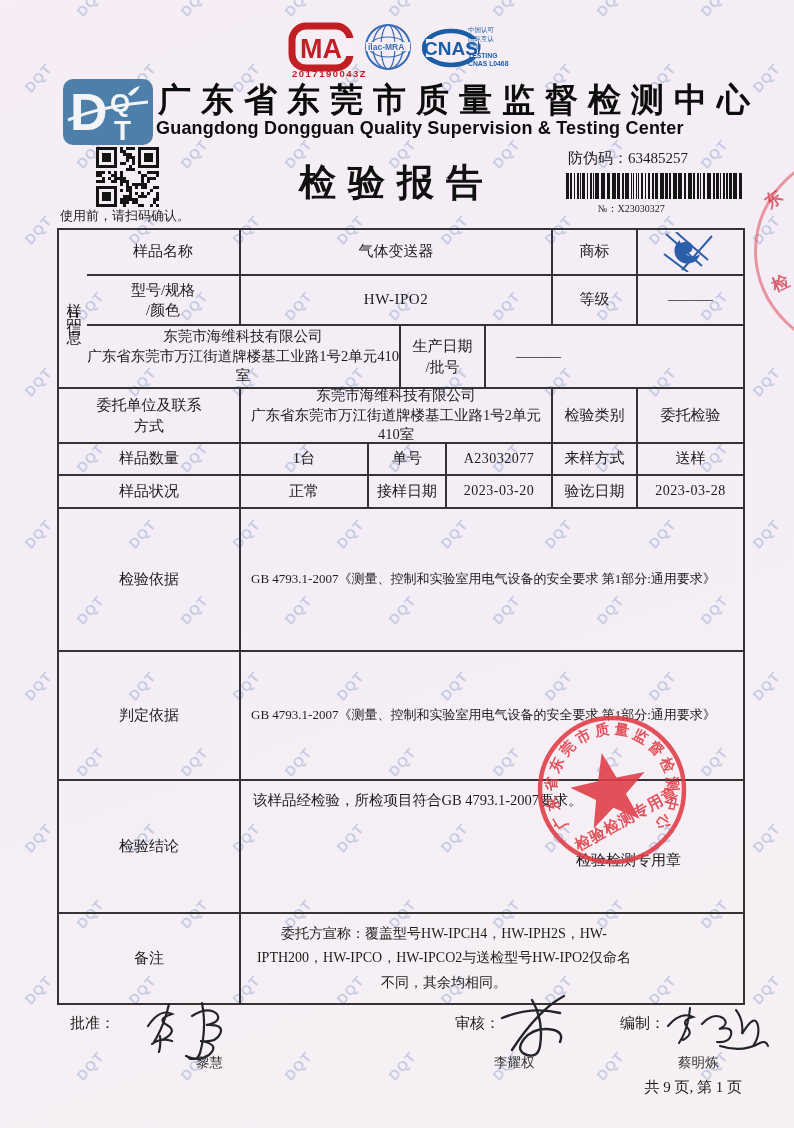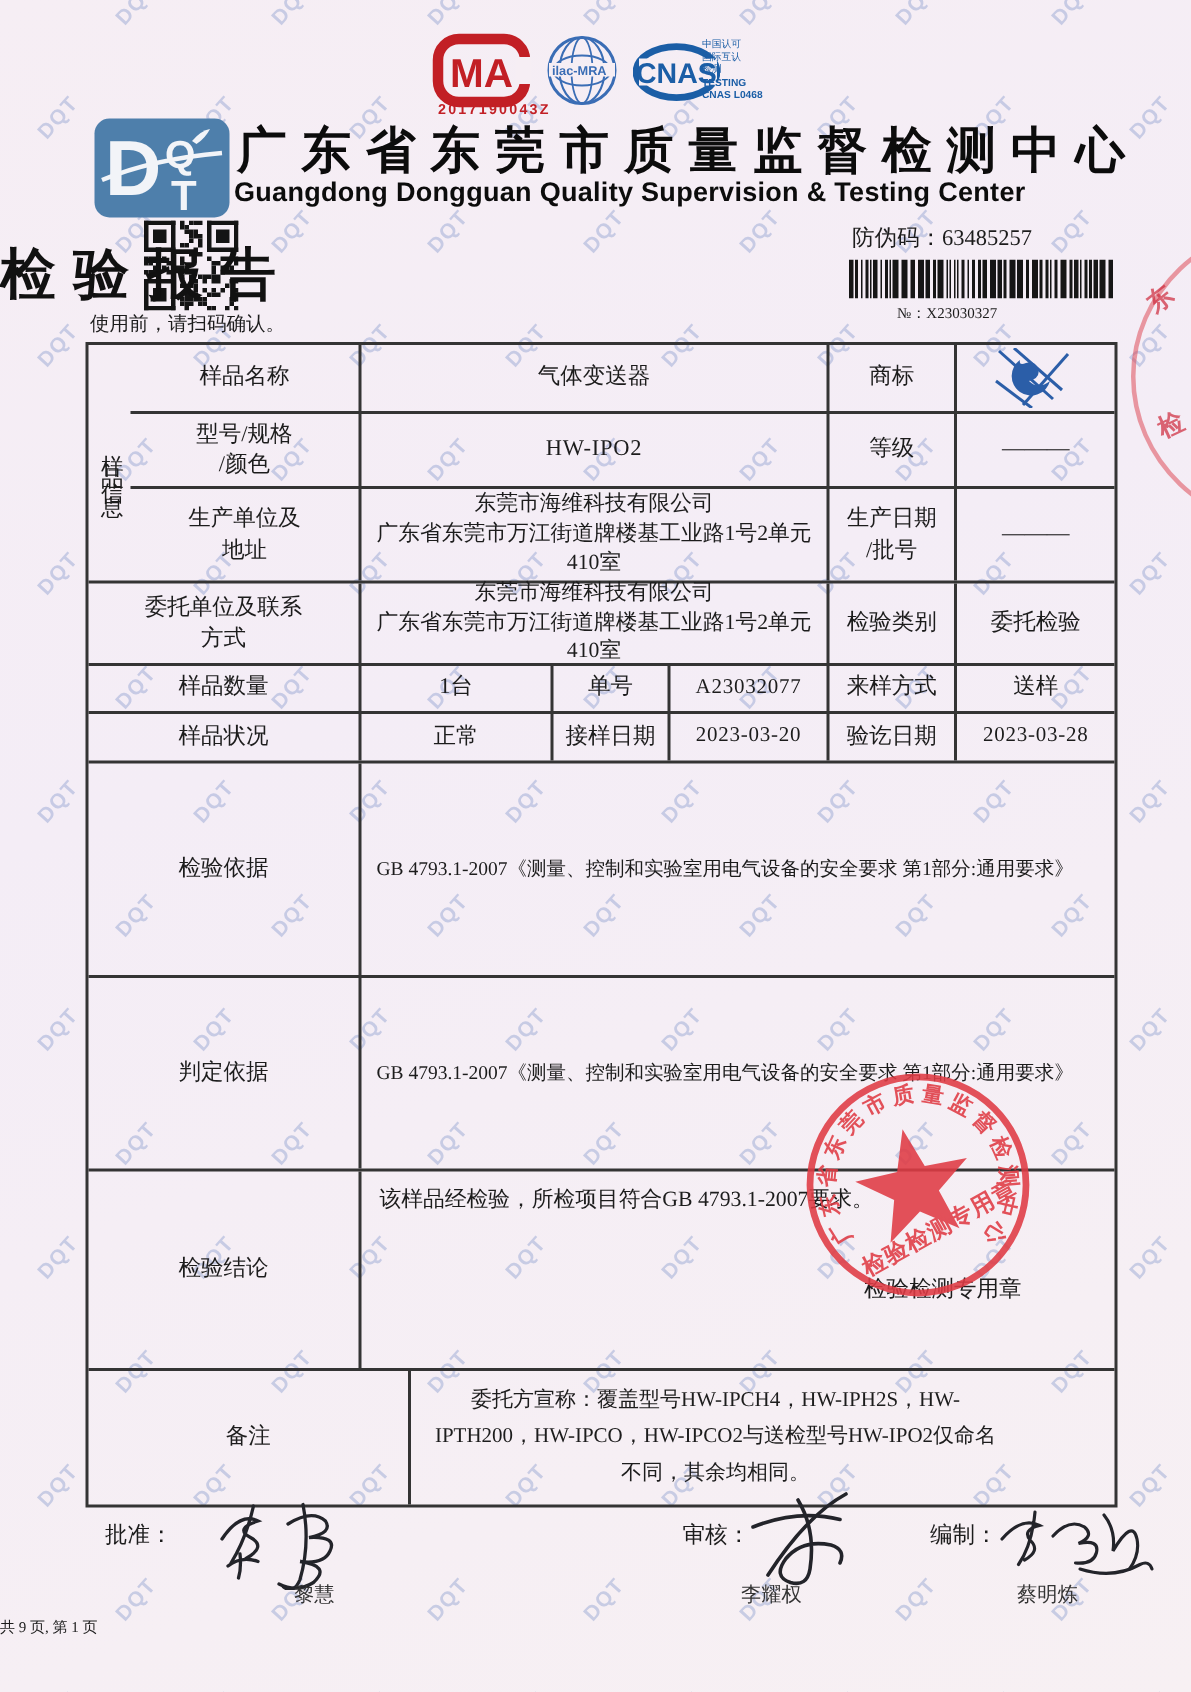--- a/index.html
+++ b/index.html
@@ -18,21 +18,21 @@
   .cnas-side{position:absolute;left:468px;top:26px;color:#1b5ea6;font-family:"Liberation Sans",sans-serif;font-size:6.5px;line-height:8.5px;}
   .cnas-side .b{font-weight:bold;font-size:6.8px;}
   .dqt-logo{position:absolute;left:62px;top:78px;}
   .title-cn{position:absolute;left:158px;top:78px;width:592px;font-family:"Liberation Sans","DejaVu Sans",sans-serif;
     font-weight:bold;font-size:33px;color:#0c0c0c;display:flex;justify-content:space-between;white-space:nowrap;}
   .title-en{position:absolute;left:156px;top:118px;width:594px;font-family:"Liberation Sans","DejaVu Sans",sans-serif;
     font-weight:bold;font-size:18px;color:#0c0c0c;text-align:justify;letter-spacing:0.2px;white-space:nowrap;}
   
   .qr{position:absolute;left:96px;top:147px;}
   .qr-note{position:absolute;left:60px;top:207px;font-size:13px;}
-  .report-title{position:absolute;left:0;top:158px;width:794px;text-align:left;
+  .report-title{position:absolute;left:0;top:158px;width:794px;text-align:center;
     font-size:37px;font-weight:bold;letter-spacing:12px;color:#111;}
   .anti-fake{position:absolute;left:568px;top:149px;font-size:15px;}
   .barcode{position:absolute;left:566px;top:173px;width:176px;height:26px;}
   .report-no{position:absolute;left:598px;top:202px;font-size:10px;}
   
   .edge-stamp{position:absolute;left:754px;top:148px;width:210px;height:200px;border:3px solid rgba(219,62,74,0.5);border-radius:50%;}
   .edge-char{position:absolute;color:rgba(206,44,62,0.72);font-size:17px;font-weight:bold;}
   .edge-char.c1{left:765px;top:188px;transform:rotate(-38deg);}
   .edge-char.c2{left:772px;top:272px;transform:rotate(-25deg);}
   
@@ -58,21 +58,21 @@
   .concl-text{padding:9px 12px;font-size:14.5px;text-align:left;}
   .seal-caption{position:absolute;right:62px;bottom:40px;font-size:15px;}
   .issue-date{position:absolute;right:22px;bottom:13px;font-size:15px;}
   .remark-val{font-size:14px;text-align:left;padding:0 12px;line-height:1.75;}
   
   .stamp{position:absolute;left:525px;top:703px;z-index:3;opacity:0.88;}
   
   .sig-label{position:absolute;font-size:15px;}
   .sig-name{position:absolute;font-size:13.5px;color:#333;}
   .sig-svg{position:absolute;}
-  .footer-page{position:absolute;left:0;top:1078px;width:742px;font-size:10px;}
+  .footer-page{position:absolute;left:0;top:1078px;width:742px;text-align:right;font-size:15px;}
 </style>
 </head>
 <body>
 
 <div class="page">
   <div id="wm-layer">
       <span class="wm" style="left: -30px; top: -6px;">DQT</span>
       <span class="wm" style="left: 74px; top: -6px;">DQT</span>
       <span class="wm" style="left: 178px; top: -6px;">DQT</span>
       <span class="wm" style="left: 282px; top: -6px;">DQT</span>
@@ -469,24 +469,20 @@
           <div class="trow" style="height:50px;">
             <div class="cell two-line" style="width:152px;">
               <span>型号/规格</span>
                 <span>/颜色</span>
             </div>
             <div class="cell mono-ish" style="width:312px;">HW-IPO2</div>
             <div class="cell" style="width:85px;">等级</div>
             <div class="cell" style="width:107px;">———</div>
           </div>
           <div class="trow" style="height:63px;">
-            <div class="cell two-line" style="width:152px;">
-              <span>生产单位及</span>
-                <span>地址</span>
-            </div>
             <div class="cell two-line" style="width:312px;font-size:14.5px;">
               <span>东莞市海维科技有限公司</span>
                 <span>广东省东莞市万江街道牌楼基工业路1号2单元410室</span>
             </div>
             <div class="cell two-line" style="width:85px;">
               <span>生产日期</span>
                 <span>/批号</span>
             </div>
             <div class="cell" style="width:107px;">———</div>
           </div>
@@ -536,21 +532,21 @@
 
       <div class="trow" style="height:133px;">
         <div class="cell" style="width:180px;">检验结论</div>
         <div class="cell concl-cell" style="width:504px;">
           <div class="concl-text">该样品经检验，所检项目符合GB 4793.1-2007要求。</div>
           <div class="seal-caption">检验检测专用章</div>
         </div>
       </div>
 
       <div class="trow" style="height:91px;">
-        <div class="cell" style="width:213px;">备注</div>
+        <div class="cell" style="width:180px;">备注</div>
         <div class="cell remark-val" style="width:408px;justify-content:flex-start;text-align:center;">委托方宣称：覆盖型号HW-IPCH4，HW-IPH2S，HW-IPTH200，HW-IPCO，HW-IPCO2与送检型号HW-IPO2仅命名不同，其余均相同。</div>
       </div>
     </div>
 
     <div class="stamp">
       <svg id="stamp-svg" width="174" height="174" viewBox="0 0 174 174">
           <circle cx="87" cy="87" r="72" fill="none" stroke="#e03b44" stroke-width="4.5"></circle>
           <text x="39.50930661524014" y="116.67547879705947" transform="rotate(-122 39.50930661524014 116.67547879705947)" text-anchor="middle" fill="#e03b44" font-size="14.5" font-weight="bold">广</text>
           <text x="32.4864565796817" y="99.81692567510134" transform="rotate(-103.23076923076923 32.4864565796817 99.81692567510134)" text-anchor="middle" fill="#e03b44" font-size="14.5" font-weight="bold">东</text>
           <text x="31.261428455811675" y="81.59522042878714" transform="rotate(-84.46153846153845 31.261428455811675 81.59522042878714)" text-anchor="middle" fill="#e03b44" font-size="14.5" font-weight="bold">省</text>

